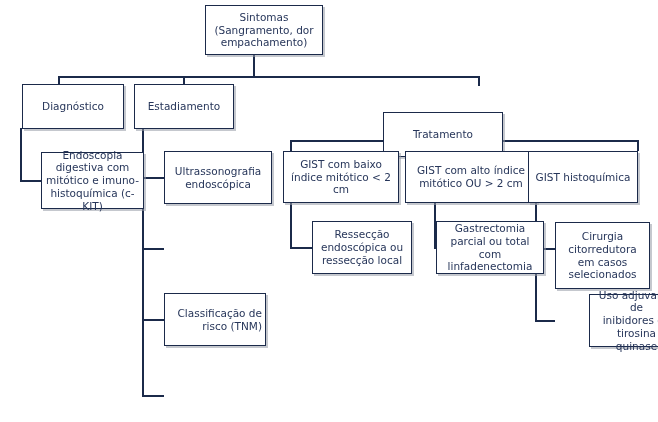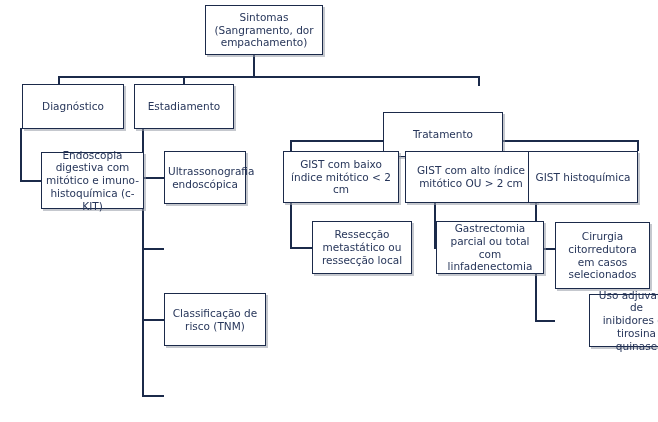--- a/index.html
+++ b/index.html
@@ -100,27 +100,27 @@
     <span>Tratamento</span>
   </div>
 
   <div class="node" style="left:41px; top:152px; width:103px; height:57px;">
     <span>Endoscopia
 digestiva com
 mitótico e imuno-
 histoquímica (c-KIT)</span>
   </div>
 
-  <div class="node" style="left:164px; top:151px; width:82px; height:53px;">
+  <div class="node" style="left:164px; top:151px; width:108px; height:53px;">
     <span>Ultrassonografia
 endoscópica</span>
   </div>
 
 
-  <div class="node" style="left:164px; top:293px; width:102px; height:53px;">
+  <div class="node" style="left:164px; top:293px; width:102px; height:53px;text-align:right;">
     <span>Classificação de
 risco (TNM)</span>
   </div>
 
 
   <div class="node" style="left:283px; top:151px; width:116px; height:52px;">
     <span>GIST com baixo
 índice mitótico &lt; 2
 cm</span>
   </div>
@@ -129,21 +129,21 @@
     <span>GIST com alto índice
 mitótico OU &gt; 2 cm</span>
   </div>
 
   <div class="node" style="left:528px; top:151px; width:110px; height:52px;">
     <span>GIST histoquímica</span>
   </div>
 
   <div class="node" style="left:312px; top:221px; width:100px; height:53px;">
     <span>Ressecção
-metastático ou
+endoscópica ou
 ressecção local</span>
   </div>
 
   <div class="node" style="left:436px; top:221px; width:108px; height:53px;">
     <span>Gastrectomia
 parcial ou total com
 linfadenectomia</span>
   </div>
 
   <div class="node" style="left:555px; top:222px; width:95px; height:67px;">

